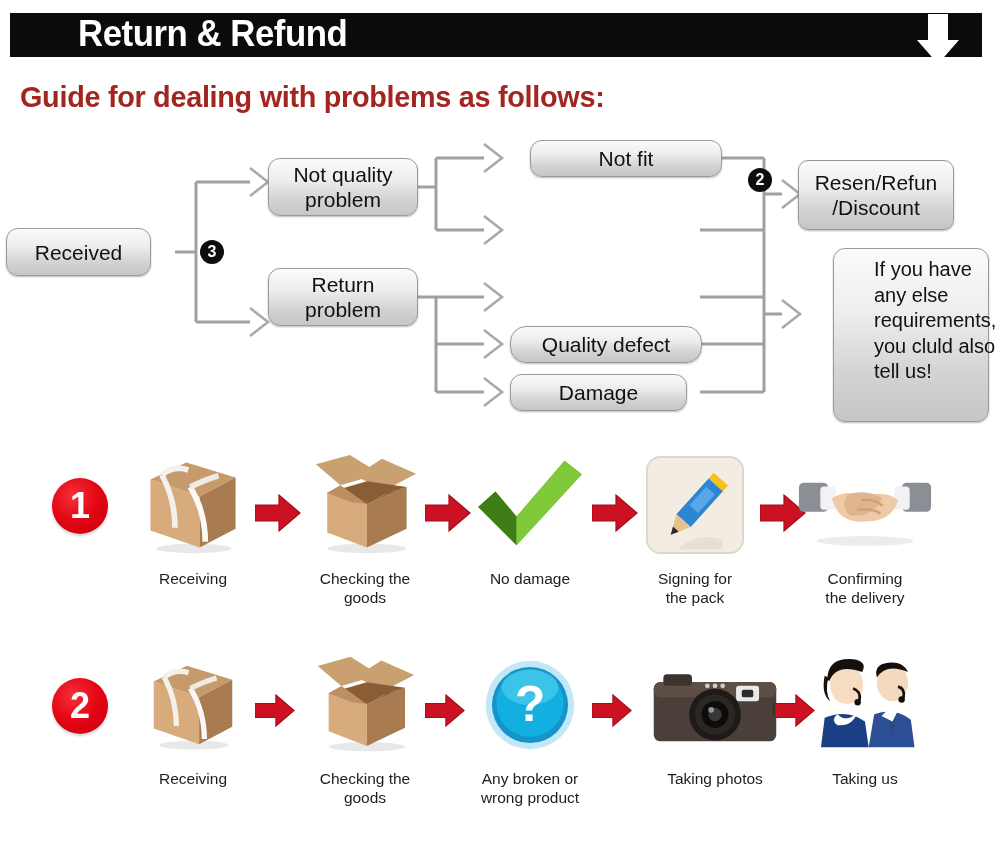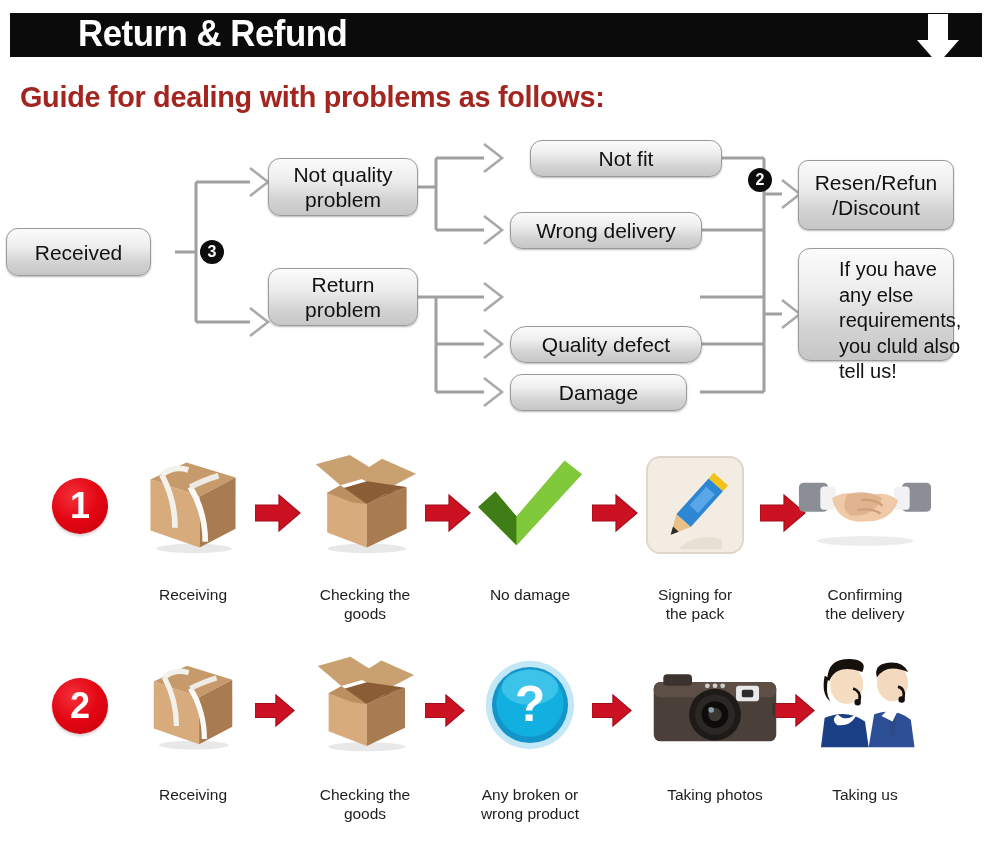--- a/index.html
+++ b/index.html
@@ -78,21 +78,21 @@
     font-size:36px;line-height:56px;font-weight:bold;
     box-shadow:0 2px 3px rgba(0,0,0,0.18);
   }
   .step{position:absolute;width:150px;text-align:center;}
   .step-icon{
     position:relative;width:150px;height:120px;
     display:flex;align-items:center;justify-content:center;
   }
   .step-label{
     font-size:15.5px;line-height:19px;color:#1d1d1d;
-    margin-top:20px;white-space:pre-line;
+    margin-top:4px;white-space:pre-line;
   }
   .red-arrow{position:absolute;width:46px;height:40px;}
 </style>
 </head>
 <body>
 
 <div id="page">
 
   <div class="header-bar"></div>
 
@@ -166,33 +166,32 @@
     <div class="badge-circle" style="left:200px;top:110px;">3</div>
 
     <div class="node" style="left:268px;top:28px;width:150px;height:58px;white-space:pre-line;">Not quality
 problem</div>
 
     <div class="node" style="left:268px;top:138px;width:150px;height:58px;white-space:pre-line;">Return
 problem</div>
 
     <div class="node" style="left:510px;top:10px;width:192px;height:37px;margin-left:20px;">Not fit</div>
 
-    <div class="node" style="left:510px;top:82px;width:192px;height:37px;">Wrong delivery</div>
 
 
     <div class="node" style="left:510px;top:196px;width:192px;height:37px;border-radius:16px;">Quality defect</div>
 
     <div class="node" style="left:510px;top:244px;width:177px;height:37px;">Damage</div>
 
     <div class="badge-circle" style="left:748px;top:38px;">2</div>
 
     <div class="node tall" style="left:798px;top:30px;width:156px;height:70px;white-space:pre-line;">Resen/Refun
 /Discount</div>
 
-    <div class="node note" style="left:798px;top:118px;width:156px;height:113px;padding-left:40px;">If you have any else requirements, you cluld also tell us!</div>
+    <div class="node note" style="left:833px;top:118px;width:156px;height:174px;padding-left:40px;">If you have any else requirements, you cluld also tell us!</div>
   </div>
 
   <div class="rows">
 
     <div class="step-row" style="top:0;">
 
       <div class="row-badge" style="left:52px;top:33px;">1</div>
 
       <div class="step" style="left:118px;top:0;">
         <div class="step-icon">

